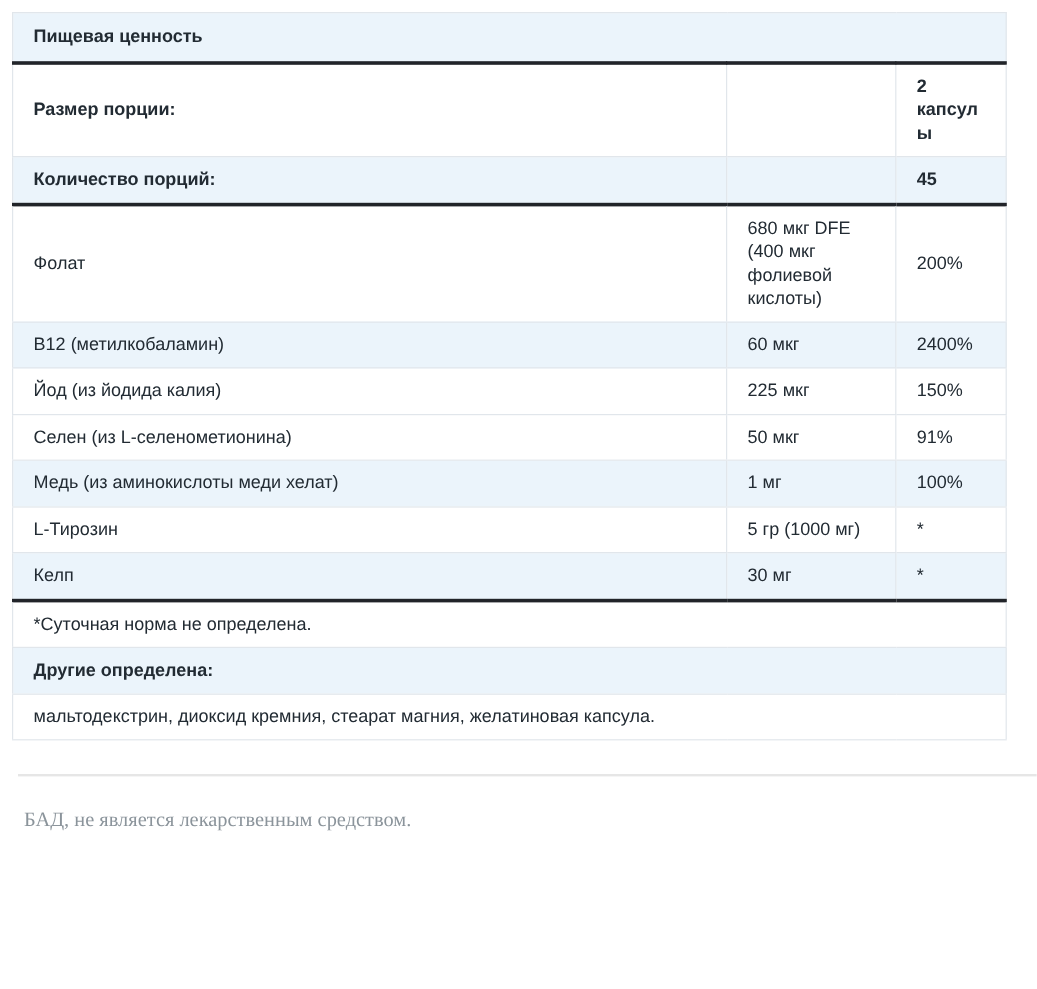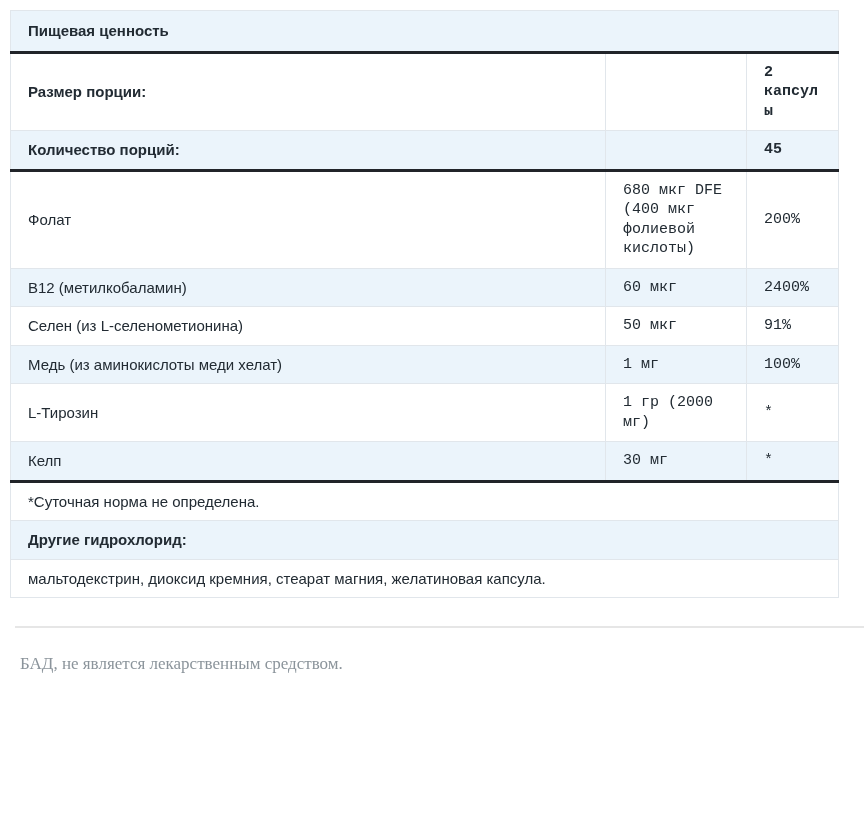--- a/index.html
+++ b/index.html
@@ -32,21 +32,21 @@
   col.c1{width:595px;}
   col.c2{width:141px;}
   col.c3{width:92px;}
   td{
     padding:9px 17px;
     vertical-align:middle;
     border-bottom:1px solid var(--thin);
     word-wrap:break-word;
     margin-left:40px;
   }
-  td + td{border-left:1px solid var(--thin);font-family:Liberation Mono, monospace;}
+  td + td{border-left:1px solid var(--thin);}
   tr.bg-blue td, td.bg-blue{background:var(--blue-bg);}
   .bold{font-weight:bold;}
   .italic{}
   tr.b-thick > td{border-bottom:3px solid var(--thick);}
   tr.r-title td{padding:10px 17px;}
   tr.r-serving td, tr.r-colhead td{padding:9px 17px;}
   .divider{
     width:849px;
     margin:28px 0 0 5px;
     border-top:2px solid var(--divider);
@@ -94,47 +94,52 @@
     <td>Фолат</td>
     <td>680 мкг DFE (400 мкг фолиевой кислоты)</td>
     <td>200%</td>
   </tr>
         <tr class="nutrient-row bg-blue">
     <td>B12 (метилкобаламин)</td>
     <td>60 мкг</td>
     <td>2400%</td>
   </tr>
         <tr class="nutrient-row">
+    <td>Йод (из йодида калия)</td>
+    <td>225 мкг</td>
+    <td>150%</td>
+  </tr>
+        <tr class="nutrient-row">
     <td>Селен (из L-селенометионина)</td>
     <td>50 мкг</td>
     <td>91%</td>
   </tr>
         <tr class="nutrient-row bg-blue">
     <td>Медь (из аминокислоты меди хелат)</td>
     <td>1 мг</td>
     <td>100%</td>
   </tr>
         <tr class="nutrient-row">
     <td>L-Тирозин</td>
-    <td>1 гр (2000 мг)</td>
+    <td>5 гр (1000 мг)</td>
     <td>*</td>
   </tr>
         <tr class="nutrient-row bg-blue b-thick">
     <td>Келп</td>
     <td>30 мг</td>
     <td>*</td>
   </tr>
       </tbody>
 
     <tbody>
       <tr>
         <td colspan="3" class="italic">*Суточная норма не определена.</td>
       </tr>
       <tr class="bg-blue">
-        <td colspan="3" class="bold">Другие гидрохлорид:</td>
+        <td colspan="3" class="bold">Другие определена:</td>
       </tr>
       <tr>
         <td colspan="3">мальтодекстрин, диоксид кремния, стеарат магния, желатиновая капсула.</td>
       </tr>
     </tbody>
   </table>
 
   <div class="divider"></div>
 
   <div class="disclaimer">БАД, не является лекарственным средством.</div>

